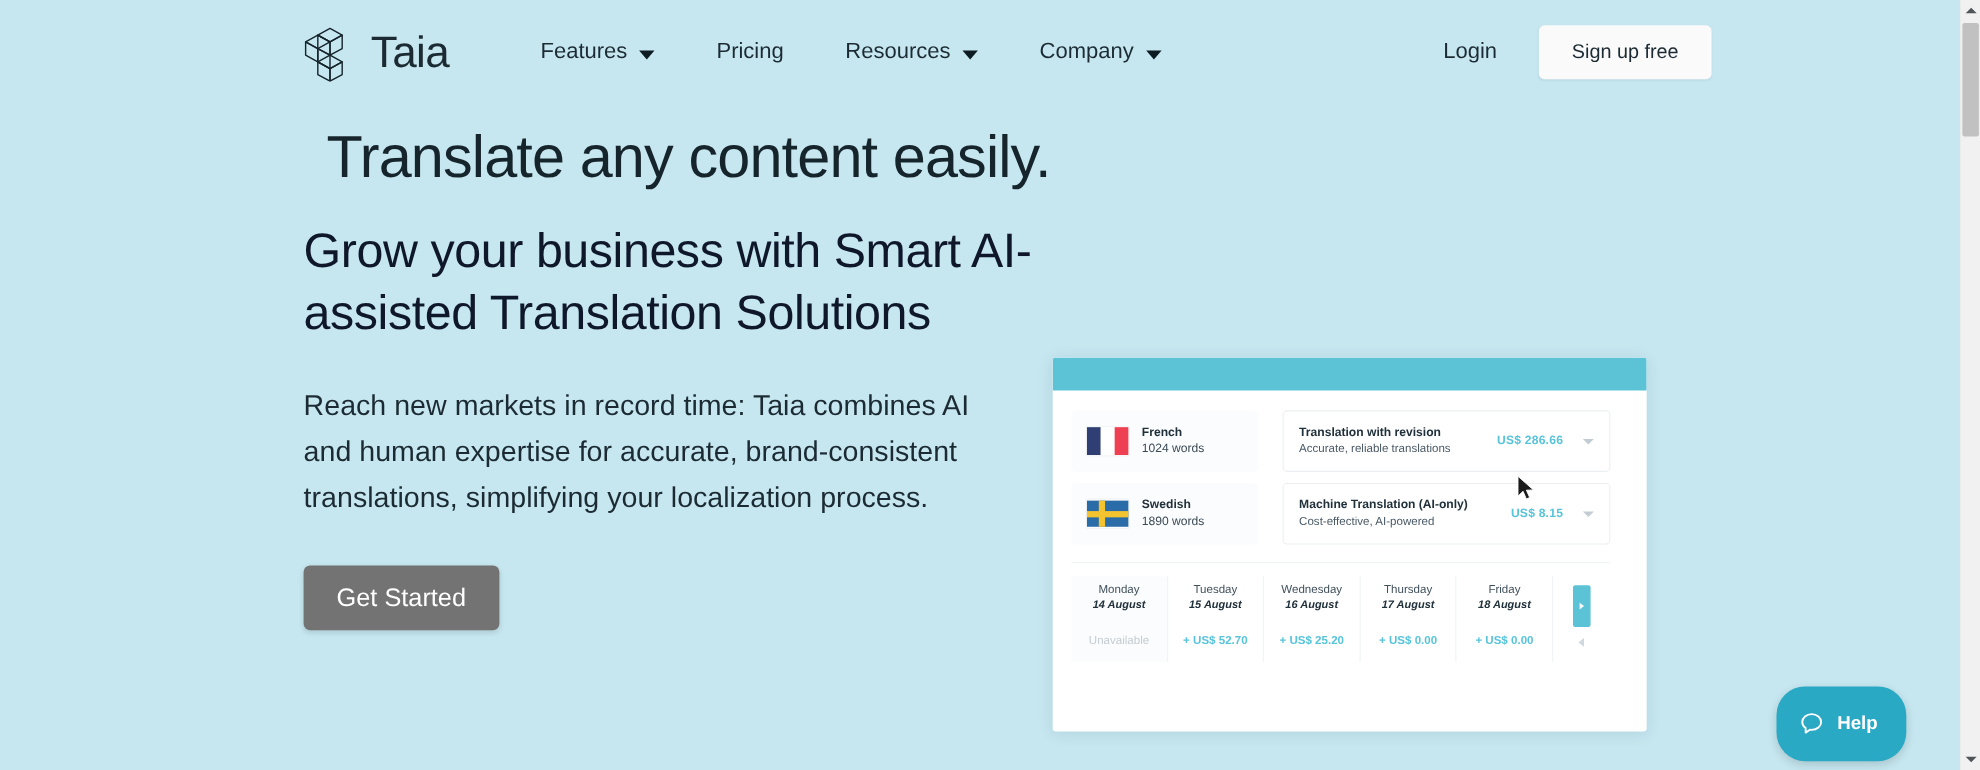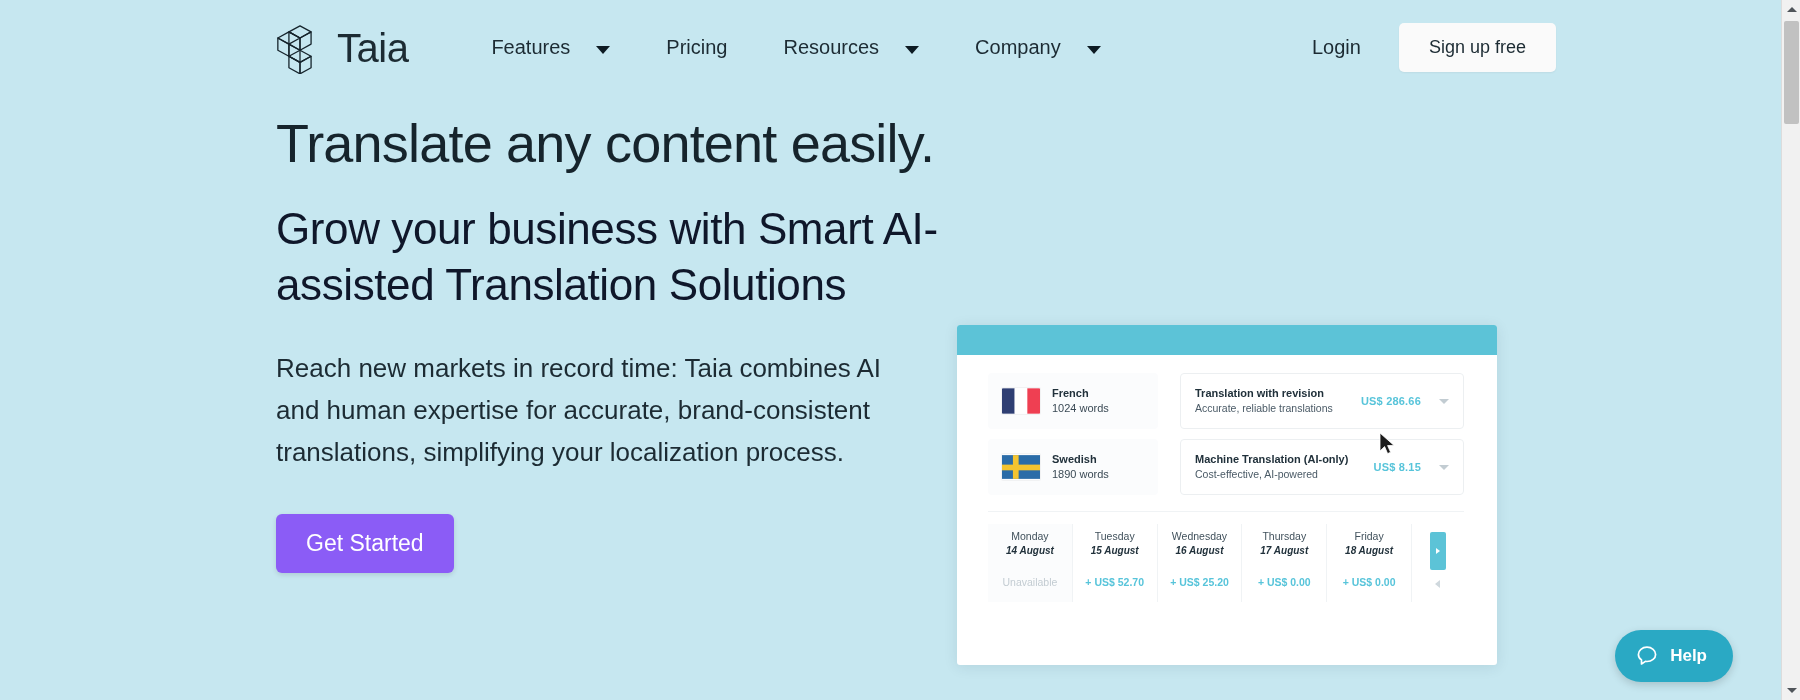--- a/index.html
+++ b/index.html
@@ -53,21 +53,21 @@
 
   .nav-links {
     display: flex;
     align-items: center;
     margin-left: 55px;
     gap: 0;
   }
   .nav-item {
     display: flex;
     align-items: center;
-    gap: 26px;
+    gap: 11px;
     font-size: 20px;
     color: #1c2b33;
     padding: 10px 28px;
     cursor: pointer;
     white-space: nowrap;
   }
   .caret {
     width: 0; height: 0;
     border-left: 7px solid transparent;
     border-right: 7px solid transparent;
@@ -115,39 +115,40 @@
     margin-bottom: 30px;
     letter-spacing: 0.1px;
   }
   .headline {
     font-size: 54px;
     color: #16242c;
     font-weight: 400;
     line-height: 1.16;
     letter-spacing: -0.8px;
     margin-bottom: 26px;
+    text-align: center;
   }
   .subheadline {
     font-size: 44px;
     color: #0f172a;
     font-weight: 400;
     line-height: 1.28;
     letter-spacing: -0.4px;
     margin-bottom: 34px;
   }
   .lede {
     font-size: 26px;
     color: #1c2b33;
     line-height: 1.62;
     max-width: 645px;
     margin-bottom: 40px;
   }
   .cta-btn {
     display: inline-block;
-    background: #8b5cf6;
+    background: #737373;
     color: #ffffff;
     font-size: 23px;
     border: none;
     border-radius: 6px;
     padding: 16px 30px;
     cursor: pointer;
     font-family: inherit;
     box-shadow: 0 2px 5px rgba(0,0,0,0.12);
   }
 
@@ -162,21 +163,21 @@
     border-radius: 3px;
     box-shadow: 0 2px 14px rgba(20,50,70,0.10);
     overflow: hidden;
   }
   .card-topbar {
     height: 30px;
     background: #5cc3d7;
     width: 100%;
   }
   .card-body {
-    padding: 18px 33px 0 31px;
+    padding: 18px 33px 0 17px;
   }
 
   .row {
     display: flex;
     align-items: stretch;
     gap: 22px;
     margin-bottom: 10px;
   }
 
   .lang-tile {
@@ -289,26 +290,26 @@
     top: 432px;
     width: 18px;
     height: 24px;
     pointer-events: none;
   }
 
   
   .help-widget {
     position: absolute;
     right: 48px;
-    bottom: 18px;
+    bottom: 8px;
     background: #2aa9c4;
     color: #ffffff;
     border: none;
     border-radius: 26px;
-    height: 52px;
+    height: 68px;
     padding: 0 26px 0 20px;
     display: flex;
     align-items: center;
     gap: 11px;
     cursor: pointer;
     font-family: inherit;
     font-size: 17px;
     font-weight: bold;
     box-shadow: 0 3px 9px rgba(0,0,0,0.16);
   }

